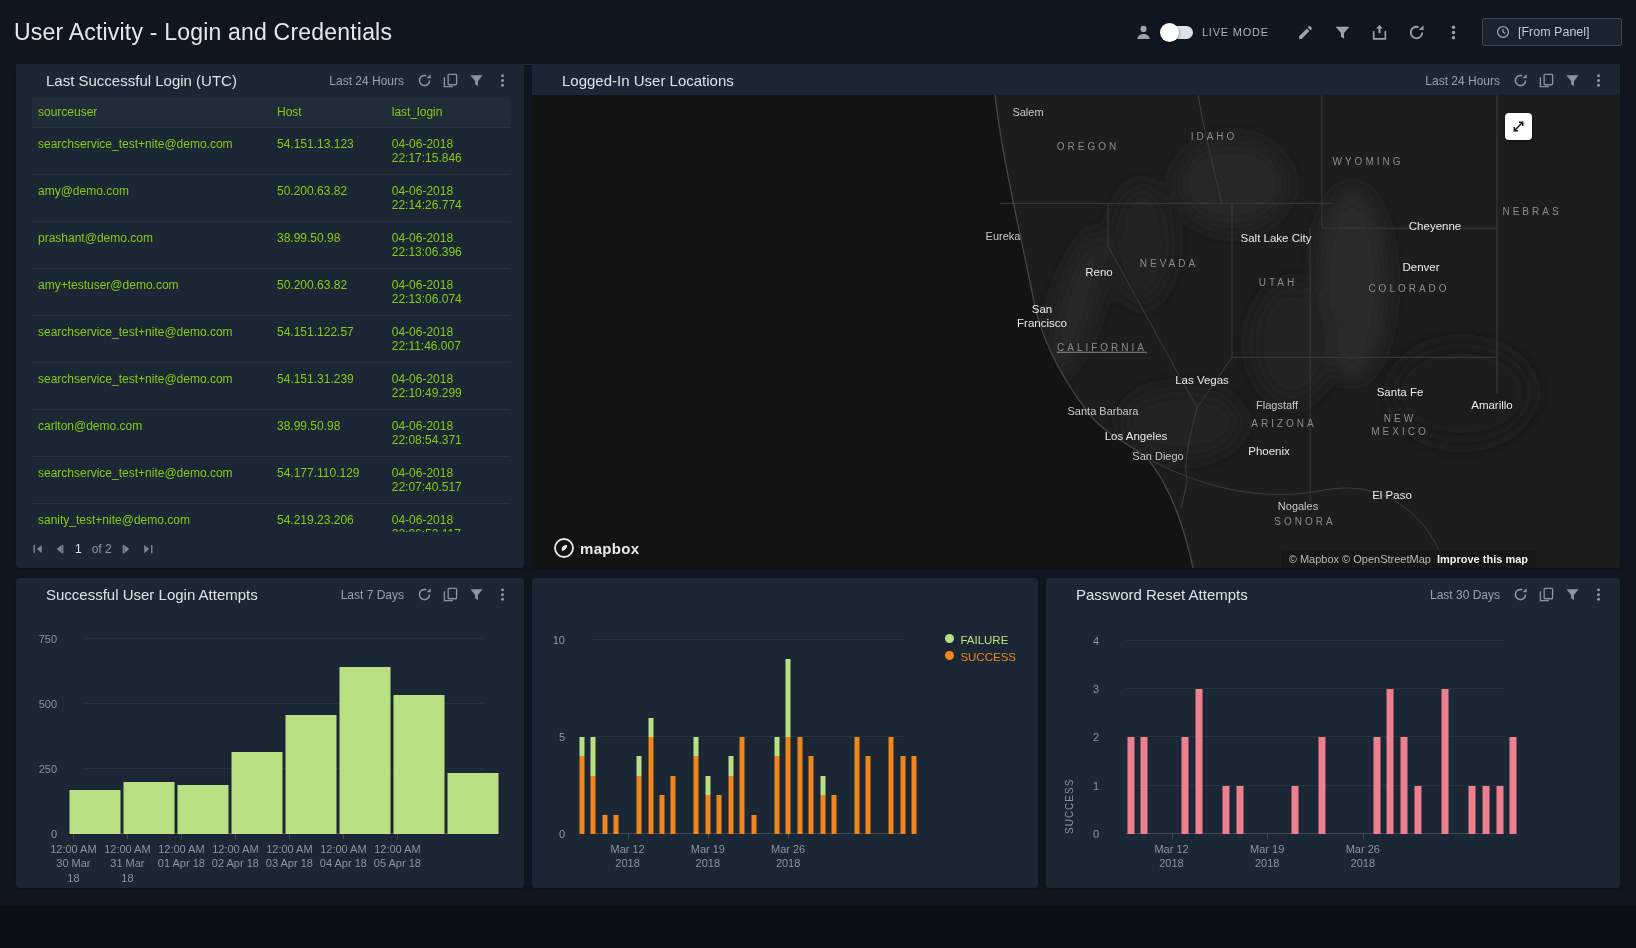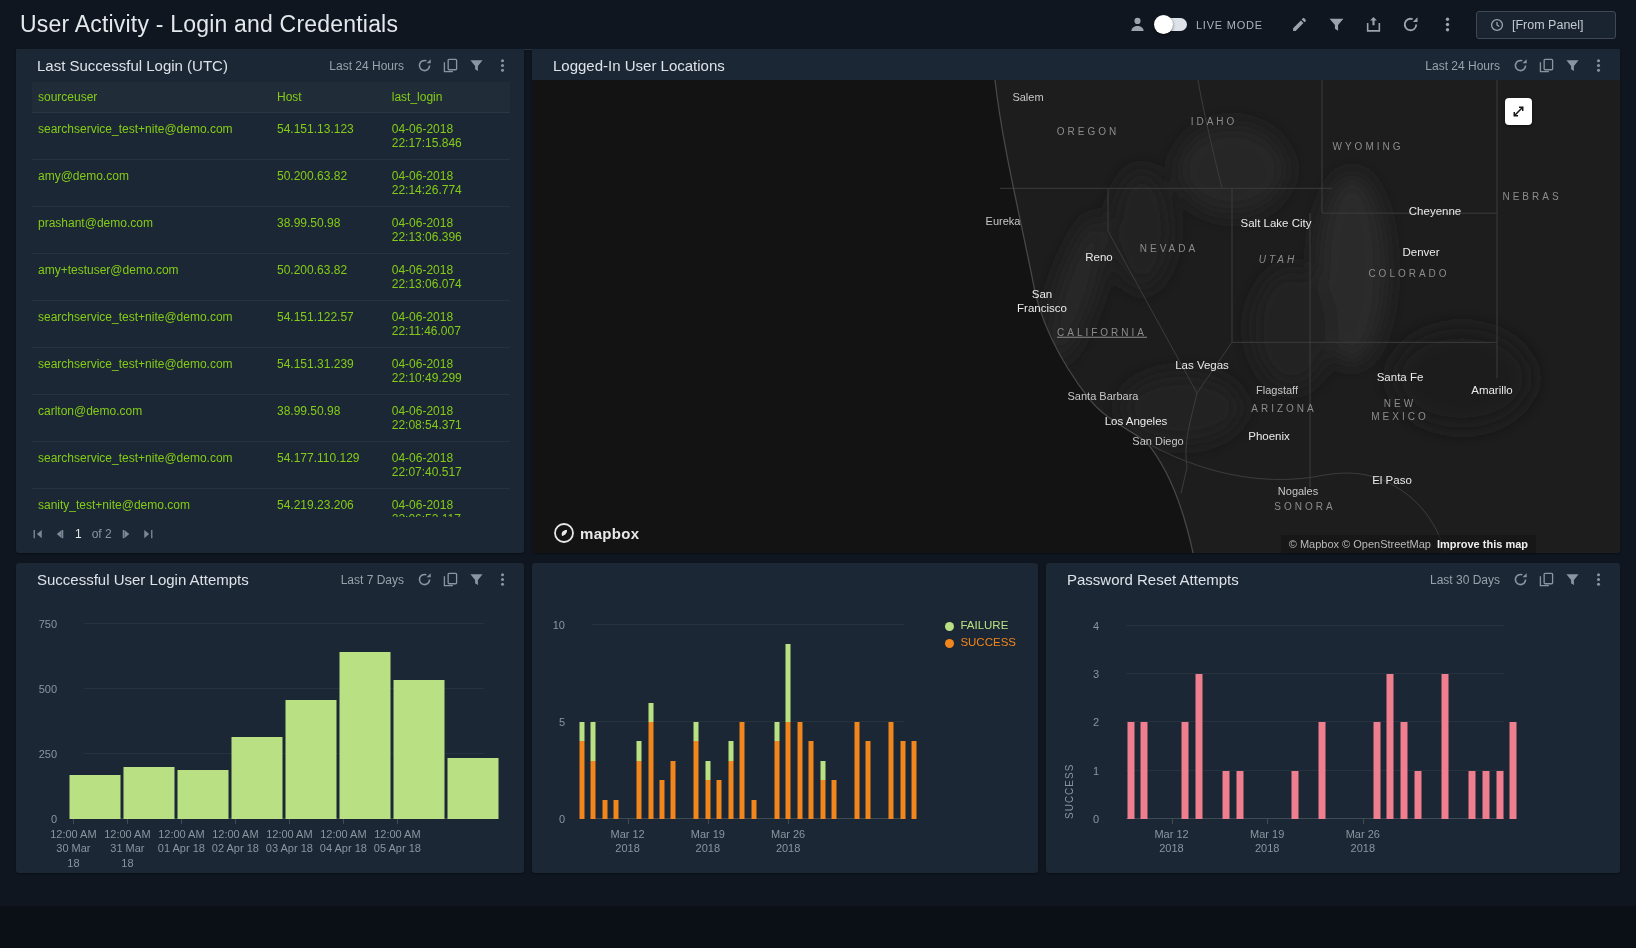--- a/index.html
+++ b/index.html
@@ -4,35 +4,35 @@
 <style>
   * { box-sizing: border-box; }
   html,body { margin:0; padding:0; }
   body {
     width:1636px; height:948px; overflow:hidden;
     background:#10161f; color:#d6dbe1;
     font-family:"Liberation Sans","DejaVu Sans",sans-serif;
     position:relative;
   }
   
-  .app-header { display:flex; align-items:center; height:49px; padding:0 20px; }
+  .app-header { display:flex; align-items:center; height:64px; padding:0 14px; }
   .app-title { font-size:23px; font-weight:500; color:#e4e8ec; letter-spacing:.2px; }
   .header-actions { margin-left:auto; display:flex; align-items:center; gap:20px; }
   .hicon { width:17px; height:17px; color:#9aa3ae; cursor:pointer; flex:none; }
   .live-group { display:flex; align-items:center; gap:9px; margin-right:8px; }
   .live-label { font-size:11px; letter-spacing:.8px; color:#aab3bd; }
   .toggle { width:32px; height:13px; background:#dde3e8; border-radius:8px; position:relative; cursor:pointer; }
   .toggle .knob { position:absolute; left:-1px; top:-3px; width:19px; height:19px; background:#ffffff; border-radius:50%; box-shadow:0 1px 3px rgba(0,0,0,.55); }
   .from-panel { display:flex; align-items:center; gap:8px; padding:6px 13px; border:1px solid #3e4856; border-radius:3px; background:#1a2430; color:#c2c9d1; font-size:12.5px; cursor:pointer; min-width:140px; }
   .from-panel .hicon { width:14px; height:14px; }
   
   .grid { margin:0 16px; display:grid; grid-template-columns:508px 506px 574px; grid-template-rows:504px 310px; gap:10px 8px; }
   .panel { background:#1b2734; border-radius:3px; position:relative; display:flex; flex-direction:column; overflow:hidden; box-shadow:0 1px 2px rgba(0,0,0,.35); }
   .panel-map { grid-column:2 / 4; }
-  .panel-header { display:flex; align-items:center; padding:8px 14px 6px 21px; flex:none; }
+  .panel-header { display:flex; align-items:center; padding:8px 14px 6px 30px; flex:none; }
   .panel-title { font-size:15px; color:#dde2e8; }
   .panel-meta { margin-left:auto; display:flex; align-items:center; gap:11px; }
   .time-range { color:#98a2ad; font-size:12px; margin-right:2px; }
   .picon { width:15px; height:15px; color:#8b95a1; cursor:pointer; flex:none; }
   
   .tbl { margin:2px 14px 0 16px; font-size:12px; position:relative; flex:1; overflow:hidden; }
   .thead { display:flex; color:#8b95a1; background:rgba(255,255,255,.025); border-bottom:1px solid #2b3644; }
   .thead .tcell { padding:8px 6px; }
   .trow { display:flex; border-bottom:1px solid #27323f; }
   .tcell { padding:9px 6px; color:#84cc16; word-break:break-word; }
@@ -67,21 +67,21 @@
   .c-reset .yaxis  { width:46px; }
   .grid { position:absolute; left:0; right:0; height:1px; background:#27323f; }
   .grid.axis { background:#3f4a57; }
   .ytick { position:absolute; right:7px; transform:translateY(50%); font-size:11px; color:#8b95a1; }
   .xtick { position:absolute; top:6px; transform:translateX(-50%); text-align:center; font-size:11px; color:#8b95a1; line-height:1.3; }
   .tickmark { position:absolute; bottom:-5px; width:1px; height:5px; background:#3f4a57; }
   .bar { position:absolute; bottom:0; transform:translateX(-50%); display:flex; flex-direction:column; }
   .bar > div { width:100%; }
   .ylabel { position:absolute; left:4px; top:14px; bottom:44px; display:flex; align-items:center; writing-mode:vertical-rl; transform:rotate(180deg); font-size:10px; letter-spacing:1px; color:#8b95a1; }
   .legend { position:absolute; top:56px; right:22px; display:flex; flex-direction:column; gap:5px; font-size:11.5px; }
-  .legend-item { display:flex; align-items:flex-end; gap:6px; cursor:pointer; }
+  .legend-item { display:flex; align-items:flex-start; gap:6px; cursor:pointer; }
   .legend-item .dot { width:9px; height:9px; border-radius:50%; flex:none; }
   
   .footer-bar { position:absolute; left:0; right:0; bottom:0; height:42px; background:#0b0f16; }
 </style>
 </head>
 <body>
 
 <div class="app-header">
   <div class="app-title">User Activity - Login and Credentials</div>
   <div class="header-actions">
@@ -289,21 +289,21 @@
           <div class="maplabel state" style="left: 556px; top: 52px;">OREGON</div>
           <div class="maplabel state" style="left: 682px; top: 42px;">IDAHO</div>
           <div class="maplabel state" style="left: 836px; top: 67px;">WYOMING</div>
           <div class="maplabel state" style="left: 1000px; top: 117px;">NEBRAS</div>
           <div class="maplabel city" style="left: 471px; top: 142px;">Eureka</div>
           <div class="maplabel city-major" style="left: 744px; top: 143px;">Salt Lake City</div>
           <div class="maplabel city-major" style="left: 903px; top: 131px;">Cheyenne</div>
           <div class="maplabel city-major" style="left: 567px; top: 177px;">Reno</div>
           <div class="maplabel state" style="left: 637px; top: 169px;">NEVADA</div>
           <div class="maplabel city-major" style="left: 889px; top: 172px;">Denver</div>
-          <div class="maplabel state" style="left: 746px; top: 180px; font-style: italic;">UTAH</div>
+          <div class="maplabel state" style="left: 746px; top: 188px;">UTAH</div>
           <div class="maplabel state" style="left: 877px; top: 194px;">COLORADO</div>
           <div class="maplabel city-major" style="left: 510px; top: 221px;">San
 Francisco</div>
           <div class="maplabel state" style="left: 570px; top: 253px; text-decoration: underline;">CALIFORNIA</div>
           <div class="maplabel city-major" style="left: 670px; top: 285px;">Las Vegas</div>
           <div class="maplabel city-major" style="left: 868px; top: 297px;">Santa Fe</div>
           <div class="maplabel city-major" style="left: 960px; top: 310px;">Amarillo</div>
           <div class="maplabel city" style="left: 571px; top: 317px;">Santa Barbara</div>
           <div class="maplabel city" style="left: 745px; top: 311px;">Flagstaff</div>
           <div class="maplabel state" style="left: 752px; top: 329px;">ARIZONA</div>

